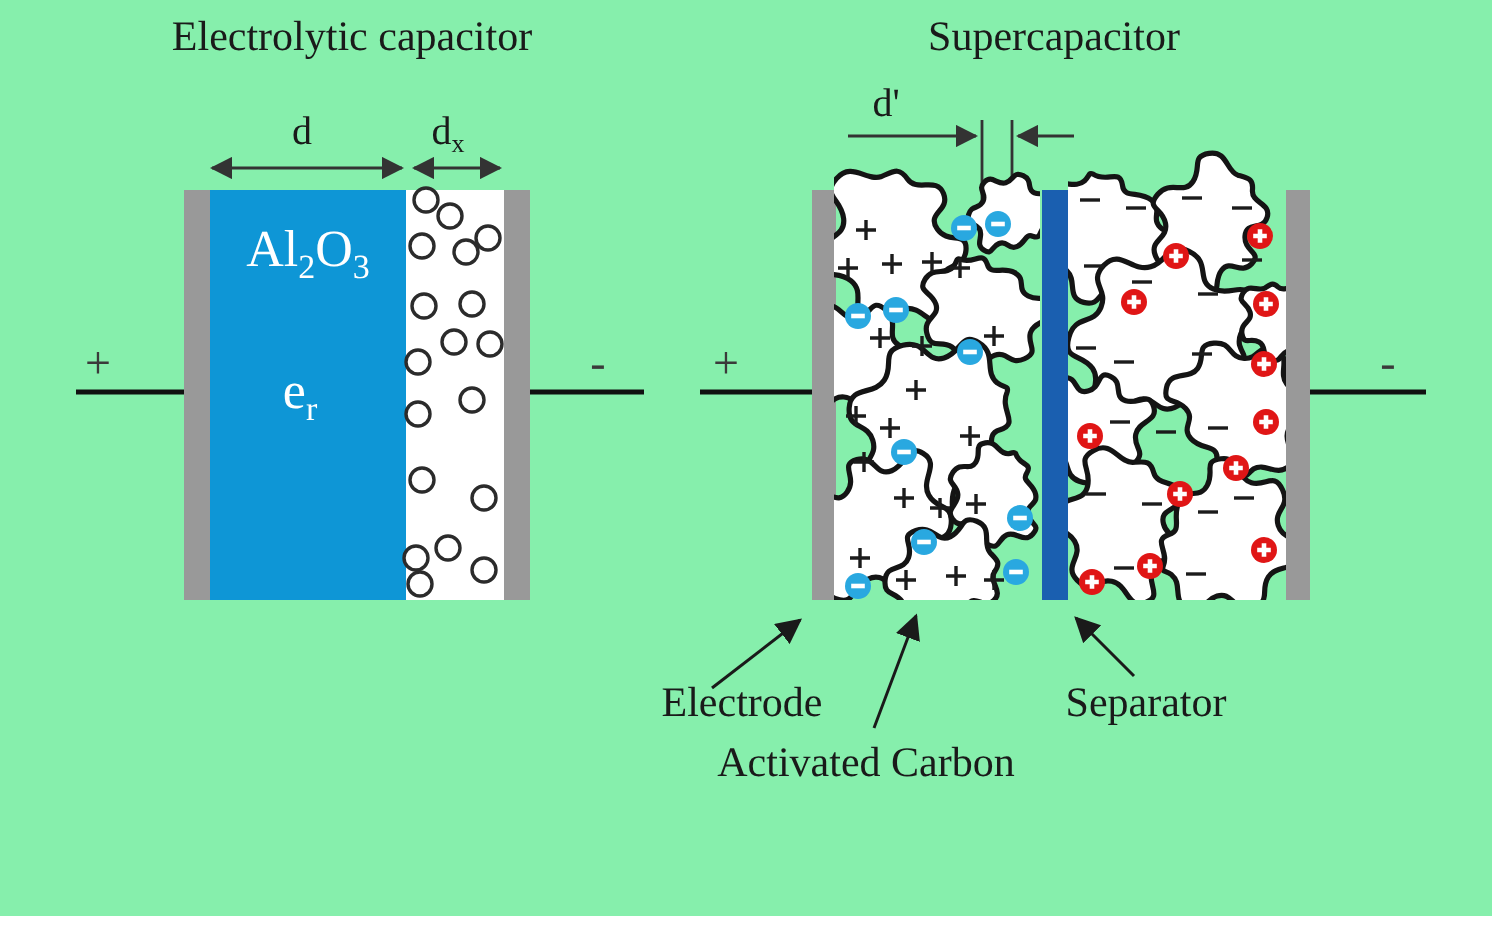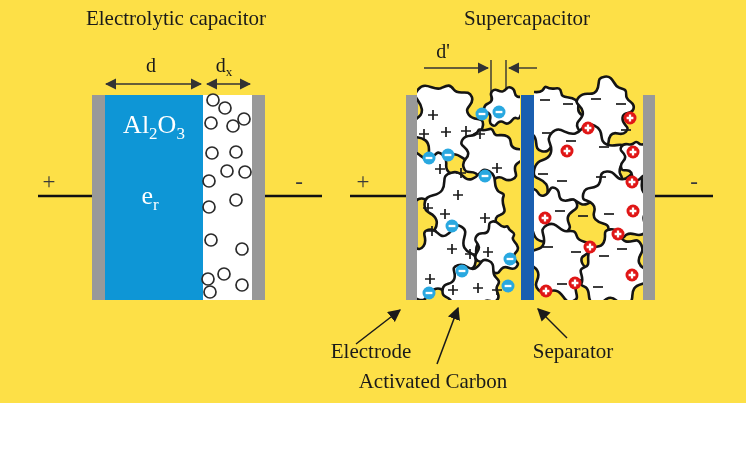--- a/index.html
+++ b/index.html
@@ -1,16 +1,16 @@
 <!DOCTYPE html>
 <html><head>
 <meta charset="utf-8">
 <style>
   html, body { margin: 0; padding: 0; background: #ffffff; }
-  .stage { width: 746px; height: 403px; position: relative; background: #fde047; overflow: hidden; }
+  .stage { width: 746px; height: 458px; position: relative; background: #86efac; overflow: hidden; }
   svg { font-family: "Liberation Serif", "DejaVu Serif", serif; }
   .title-text { font-size: 21px; fill: #1a1a1a; }
   .dim-text { font-size: 20px; fill: #1a1a1a; }
   .white-label { fill: #ffffff; font-size: 26px; }
   .sub { font-size: 17px; }
   .subsmall { font-size: 13px; }
   .terminal-sign { font-size: 23px; fill: #3a3a3a; }
   .bottom-label { font-size: 21px; fill: #1a1a1a; }
   .dimline { stroke: #333; stroke-width: 1.4; fill: none; }
   .leader { stroke: #1a1a1a; stroke-width: 1.5; fill: none; }

